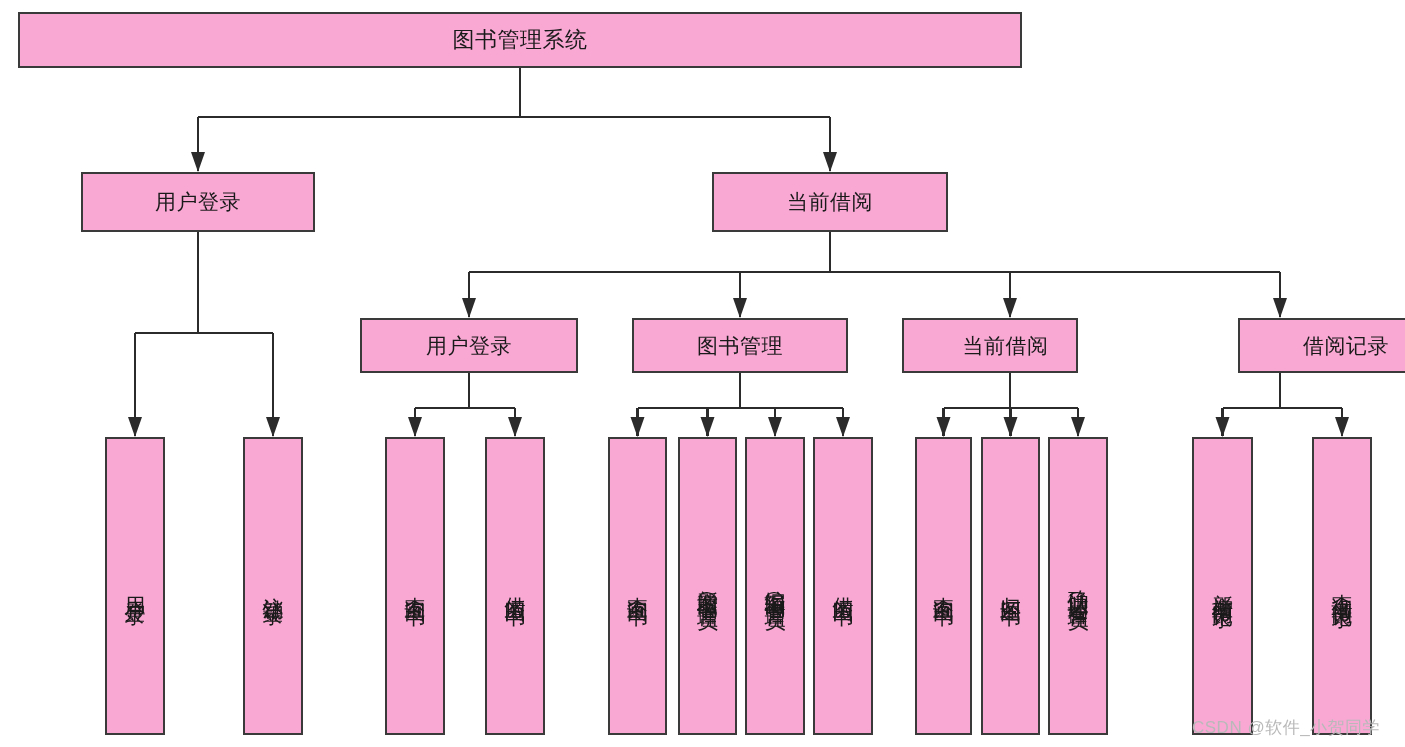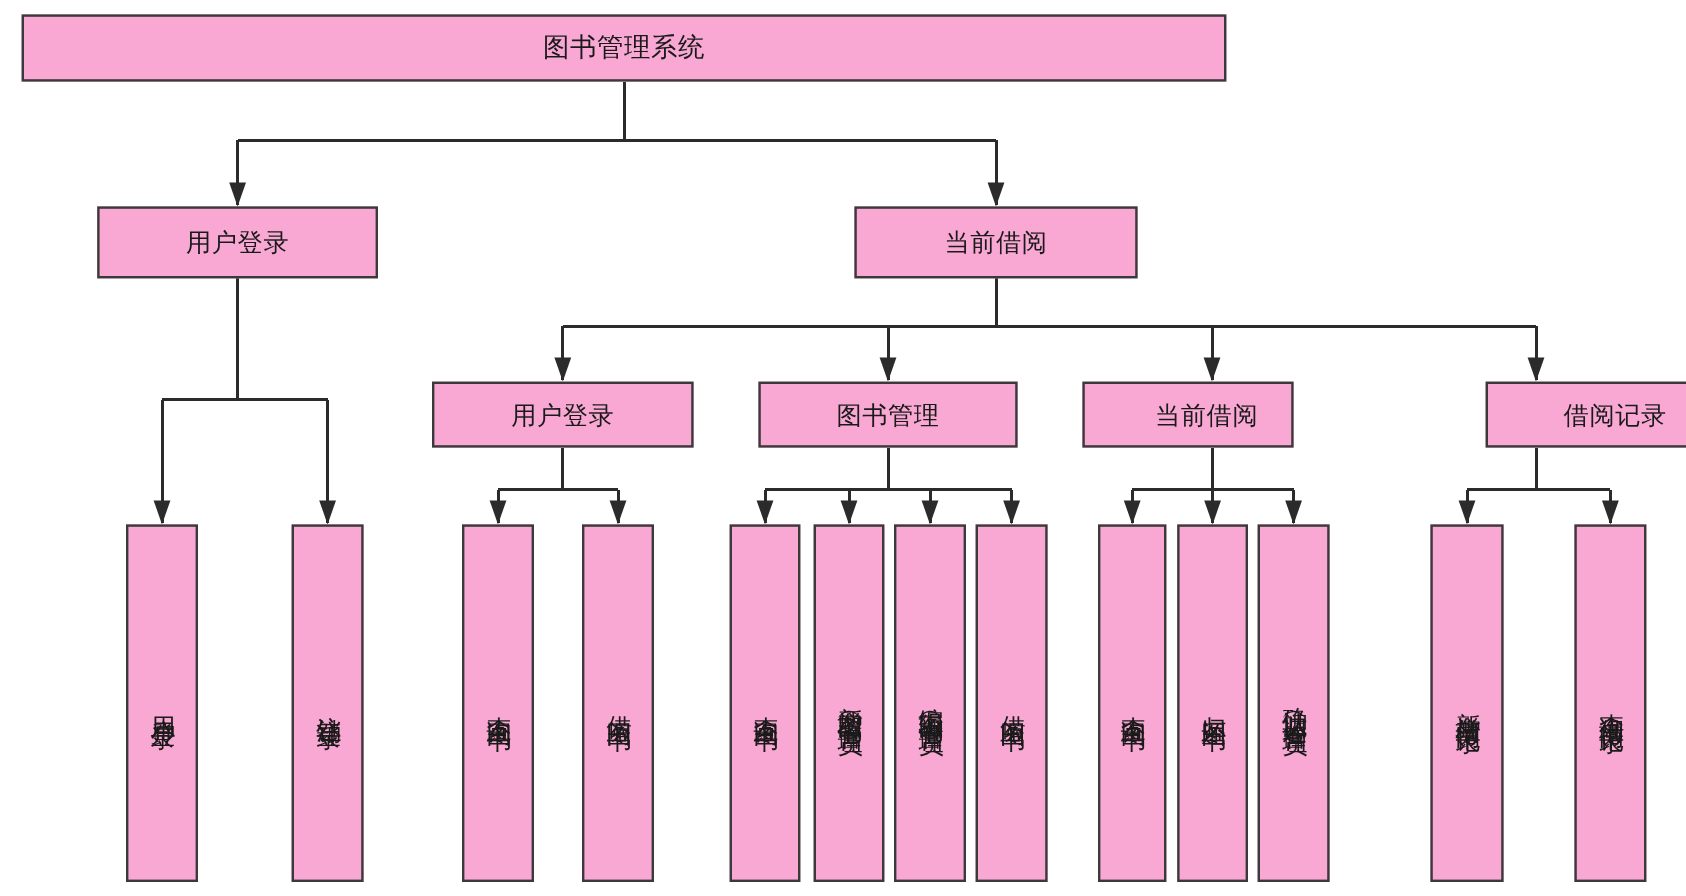--- a/index.html
+++ b/index.html
@@ -177,13 +177,14 @@
       <div class="node vert" style="left: 1048px; top: 437px; width: 60px; height: 298px;">
         <span class="label">确认归还（管理员）</span>
       </div>
       <div class="node vert" style="left: 1192px; top: 437px; width: 61px; height: 298px;">
         <span class="label">新增借阅记录</span>
       </div>
       <div class="node vert" style="left: 1312px; top: 437px; width: 60px; height: 298px;">
         <span class="label">查询借阅记录</span>
       </div>
     </div>
+  <div id="watermark" style="left: 1192px; top: 716px;">CSDN @软件_小贺同学</div>
 </div>
 
 </body></html>

